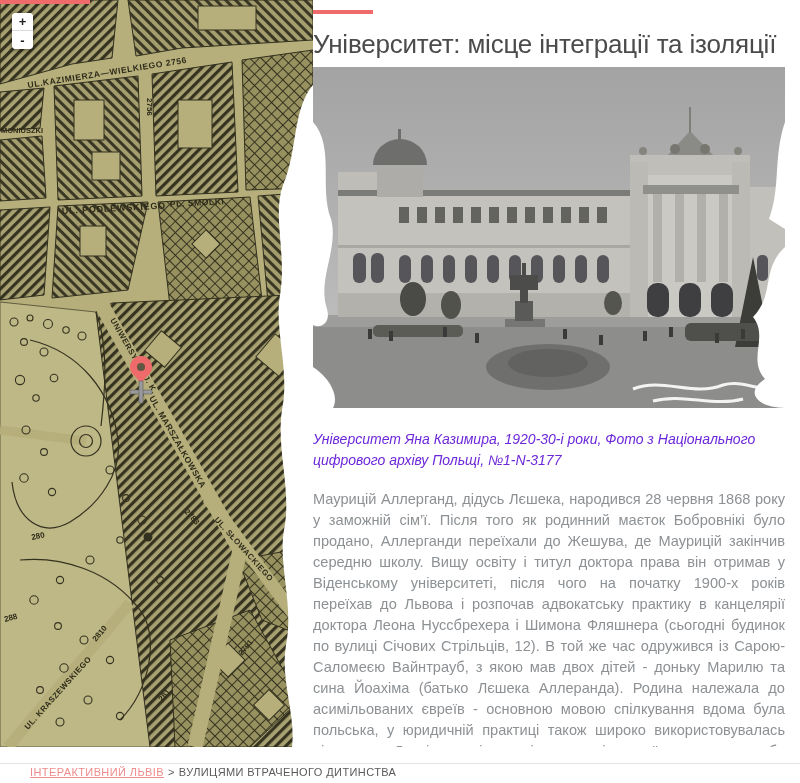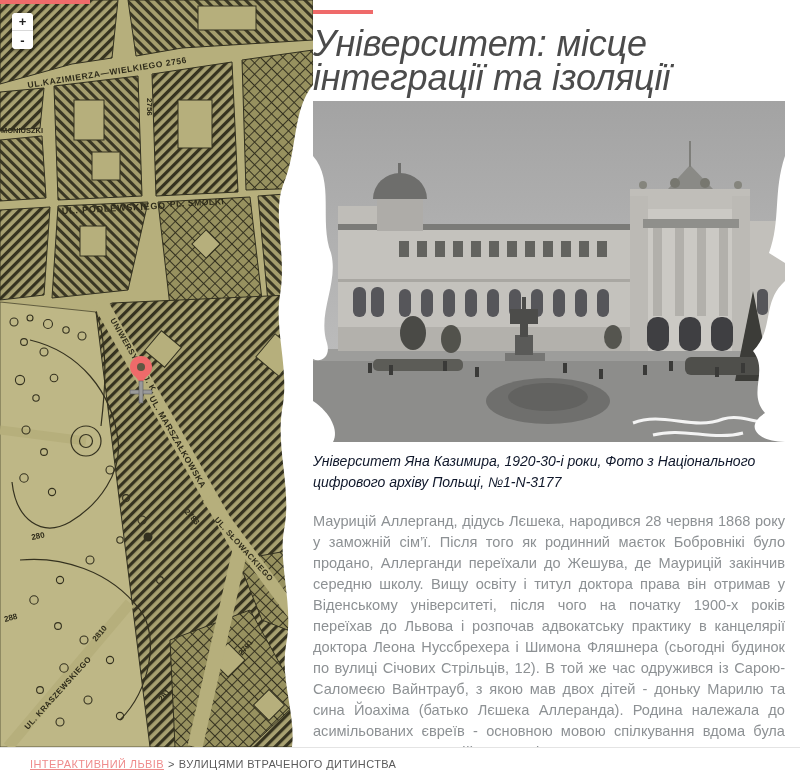--- a/index.html
+++ b/index.html
@@ -14,30 +14,30 @@
             box-shadow:0 1px 5px rgba(0,0,0,.45);overflow:hidden;z-index:6;}
   .zoom-btn{display:block;width:21px;height:18px;line-height:18px;text-align:center;
             font:700 13px "Liberation Sans",sans-serif;color:#222;background:#fff;border:none;
             padding:0;cursor:pointer;}
   .zoom-btn.in{border-bottom:1px solid #d9d9d9;}
 
   
   .content-pane{position:absolute;left:300px;top:0;width:500px;height:747px;overflow:hidden;}
   .article{margin-left:13px;width:472px;padding-top:10px;}
   .accent-line{width:60px;height:4px;}
-  h1.page-title{margin:13px 0 0 0;font-size:36px;font-weight:400;color:#4b4b4b;
-                line-height:34px;letter-spacing:-.2px;font-style:italic;}
+  h1.page-title{margin:13px 0 0 0;font-size:26px;font-weight:400;color:#4b4b4b;
+                line-height:34px;letter-spacing:-.2px;}
   figure.photo{margin:6px 0 0 0;}
   .photo-svg{display:block;}
-  figcaption{margin-top:9px;font-style:italic;font-size:14px;line-height:21px;color:#0f172a;}
+  figcaption{margin-top:21px;font-style:italic;font-size:14px;line-height:21px;color:#6d28d9;}
   p.body-text{margin:18px 0 0 0;font-size:14.6px;line-height:21px;color:#8d9194;
               text-align:justify;}
 
   
-  .footer{position:absolute;left:0;right:0;bottom:0;height:36px;background:#fff;
+  .footer{position:absolute;left:0;right:0;bottom:0;height:20px;background:#fff;
           border-top:1px solid #e4e4e4;z-index:10;display:flex;align-items:center;
           justify-content:space-between;padding:0 16px 4px 30px;box-sizing:border-box;}
   .breadcrumb{font-size:11px;letter-spacing:.4px;color:#5a5a5a;text-transform:uppercase;}
   .breadcrumb a{text-decoration:underline;}
   .crumb-sep{margin:0 4px;color:#5a5a5a;}
   .credits{font-size:10px;letter-spacing:1.7px;color:#b9c0c6;text-transform:uppercase;}
 
   
   .mlabel{font-family:"Liberation Sans",sans-serif;font-weight:700;fill:#2e2b1a;}
 </style>

